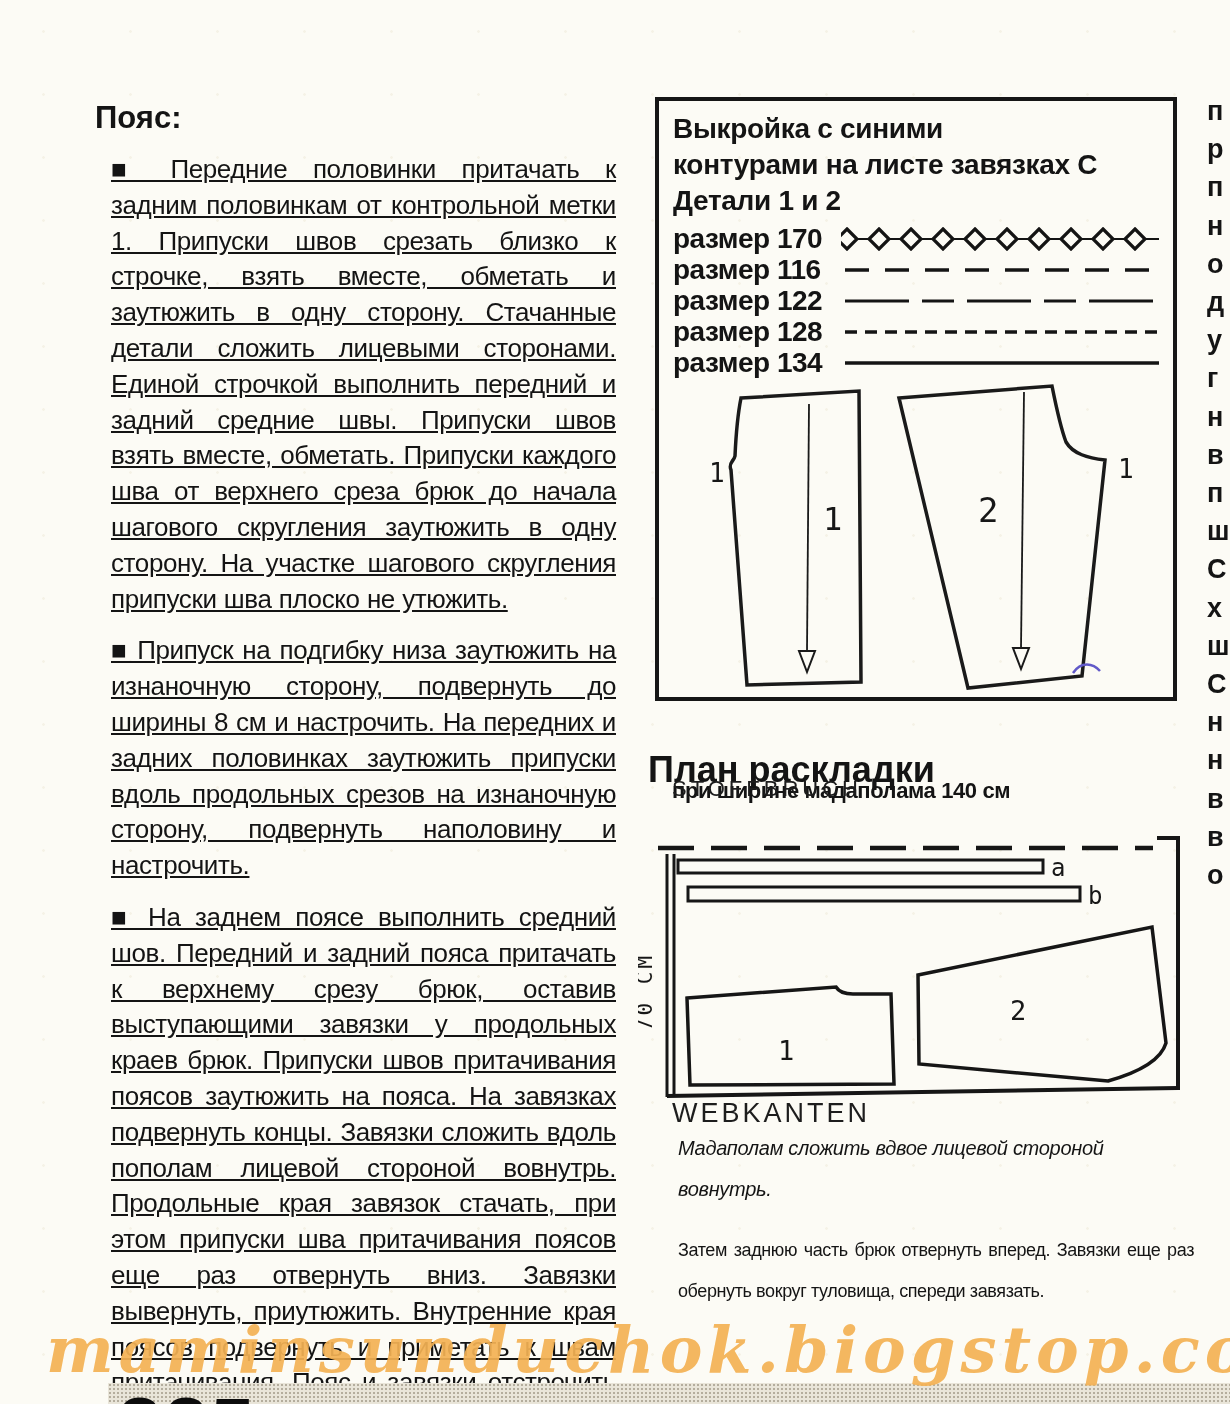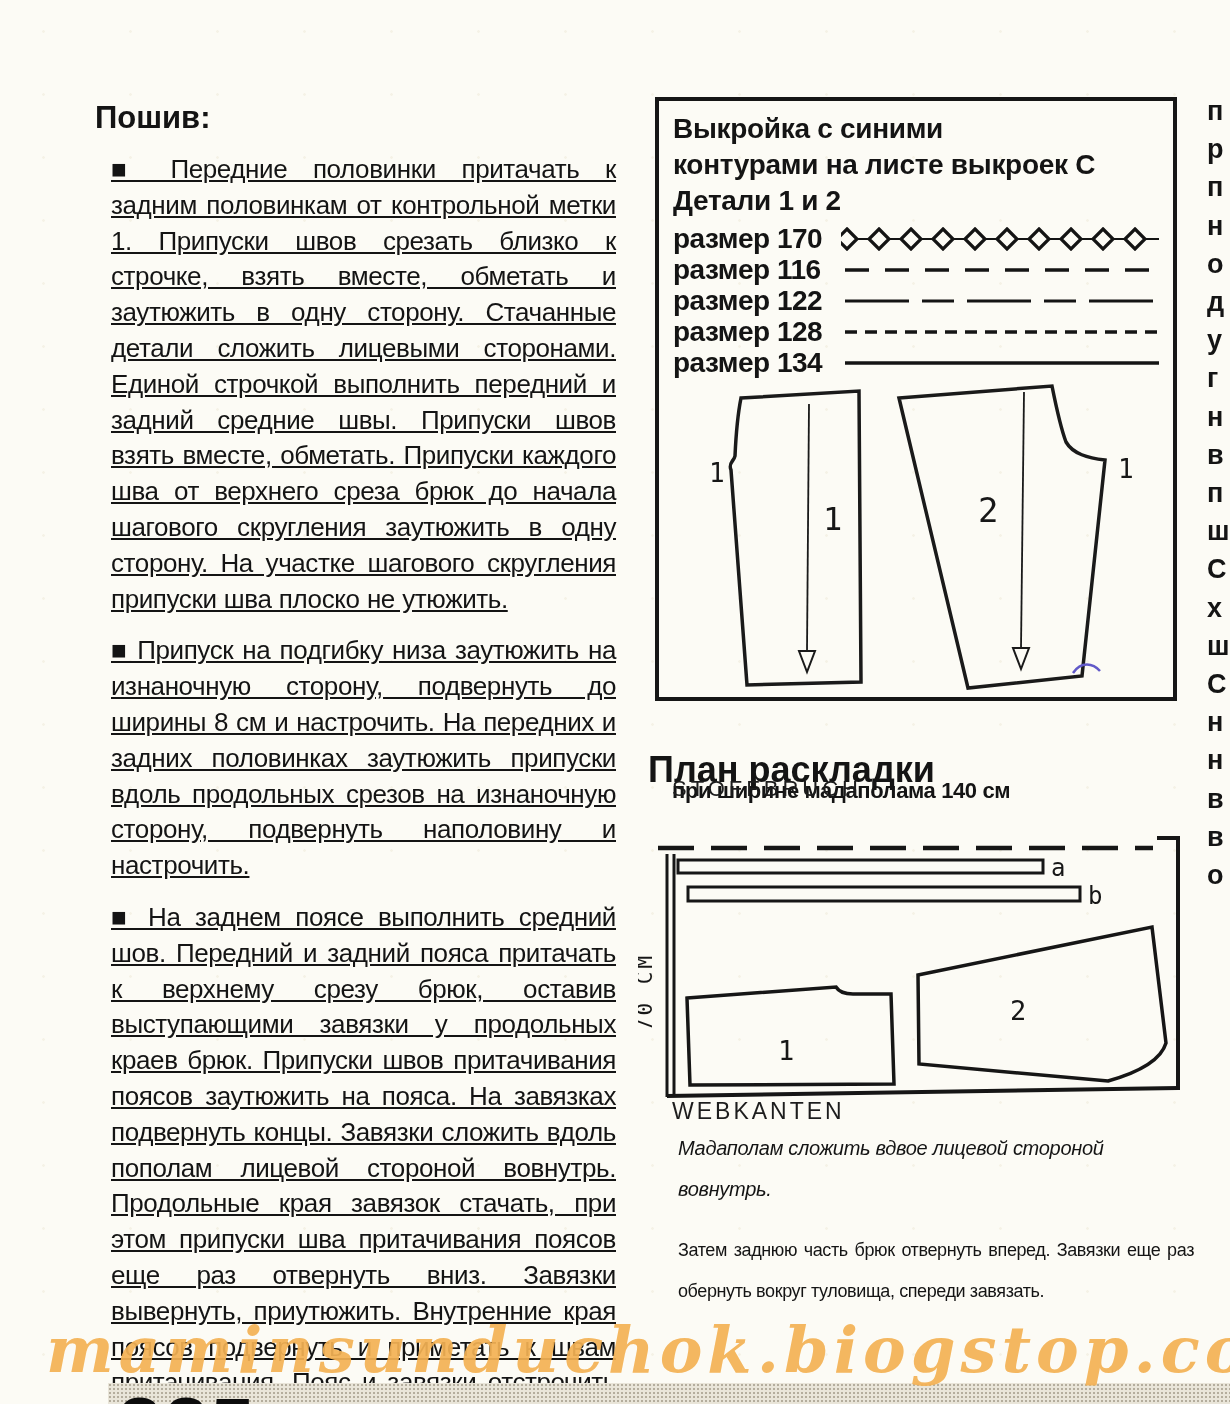--- a/index.html
+++ b/index.html
@@ -28,21 +28,21 @@
   .size-legend{margin-top:4px;}
   .size-row{display:flex;align-items:center;height:31px;}
   .size-label{width:168px;font-size:28px;font-weight:bold;letter-spacing:-0.5px;flex:0 0 auto;}
   .legend-line{flex:0 0 auto;}
   .pieces-svg{margin-top:4px;}
   
   .plan-heading1{position:absolute;left:636px;top:737px;font-size:36px;font-weight:bold;margin:12px;}
   .plan-heading2{position:absolute;left:672px;top:778px;font-size:22px;font-weight:bold;margin:0;letter-spacing:-0.4px;}
   .stoffbruch{position:absolute;left:672px;top:776px;font-size:22px;letter-spacing:4px;color:#1d1d1d;}
   .layout-svg{position:absolute;left:638px;top:832px;}
-  .webkanten{position:absolute;left:672px;top:1098px;font-size:23px;letter-spacing:3px;color:#1d1d1d;}
+  .webkanten{position:absolute;left:672px;top:1098px;font-size:27px;letter-spacing:3px;color:#1d1d1d;}
   
   .italic-note{
     position:absolute;left:678px;top:1128px;width:492px;margin:0;
     font-size:20px;font-style:italic;line-height:41px;letter-spacing:-0.3px;
   }
   .final-note{
     position:absolute;left:678px;top:1230px;width:516px;margin:0;
     font-size:18px;line-height:40.5px;text-align:justify;letter-spacing:-0.4px;
   }
   
@@ -65,33 +65,33 @@
     font-size:64px;letter-spacing:5px;color:#f4b254;opacity:0.92;
   }
   svg text{font-family:"DejaVu Sans Mono","Liberation Mono",monospace;fill:#171717;}
 </style>
 </head>
 <body>
 
 <div class="page">
 
   <section class="left-col">
-    <h2>Пошив:</h2>
+    <h2>Пояс:</h2>
     <div>
         <div class="para">■ Передние половинки притачать к задним половинкам от контрольной метки 1. Припуски швов срезать близко к строчке, взять вместе, обметать и заутюжить в одну сторону. Стачанные детали сложить лицевыми сторонами. Единой строчкой выполнить передний и задний средние швы. Припуски швов взять вместе, обметать. Припуски каждого шва от верхнего среза брюк до начала шагового скругления заутюжить в одну сторону. На участке шагового скругления припуски шва плоско не утюжить.</div>
         <div class="para">■ Припуск на подгибку низа заутюжить на изнаночную сторону, подвернуть до ширины 8 см и настрочить. На передних и задних половинках заутюжить припуски вдоль продольных срезов на изнаночную сторону, подвернуть наполовину и настрочить.</div>
         <div class="para">■ На заднем поясе выполнить средний шов. Передний и задний пояса притачать к верхнему срезу брюк, оставив выступающими завязки у продольных краев брюк. Припуски швов притачивания поясов заутюжить на пояса. На завязках подвернуть концы. Завязки сложить вдоль пополам лицевой стороной вовнутрь. Продольные края завязок стачать, при этом припуски шва притачивания поясов еще раз отвернуть вниз. Завязки вывернуть, приутюжить. Внутренние края поясов подвернуть и приметать к швам притачивания. Пояс и завязки отстрочить в край.</div>
         <div class="para">■ Брюки надеть. Сначала обернуть вокруг туловища в направлении спереди назад переднюю часть брюк, пояса завязать на спинке.</div>
       </div>
   </section>
 
   <section class="pattern-box">
     <div>
         <div class="box-title-line">Выкройка с синими</div>
-        <div class="box-title-line">контурами на листе выкроек С</div>
+        <div class="box-title-line">контурами на листе завязках С</div>
         <div class="box-title-line">Детали 1 и 2</div>
       </div>
 
     <div class="size-legend">
       <div class="size-row">
         <span class="size-label">размер 170</span>
         <svg class="legend-line" width="322" height="24">
           <defs>
             <marker id="dm" markerWidth="14" markerHeight="14" refX="7" refY="7" orient="auto">
               <path d="M7 2 L12 7 L7 12 L2 7 Z" fill="#fcfbf5" stroke="#141414" stroke-width="1.6"></path>

